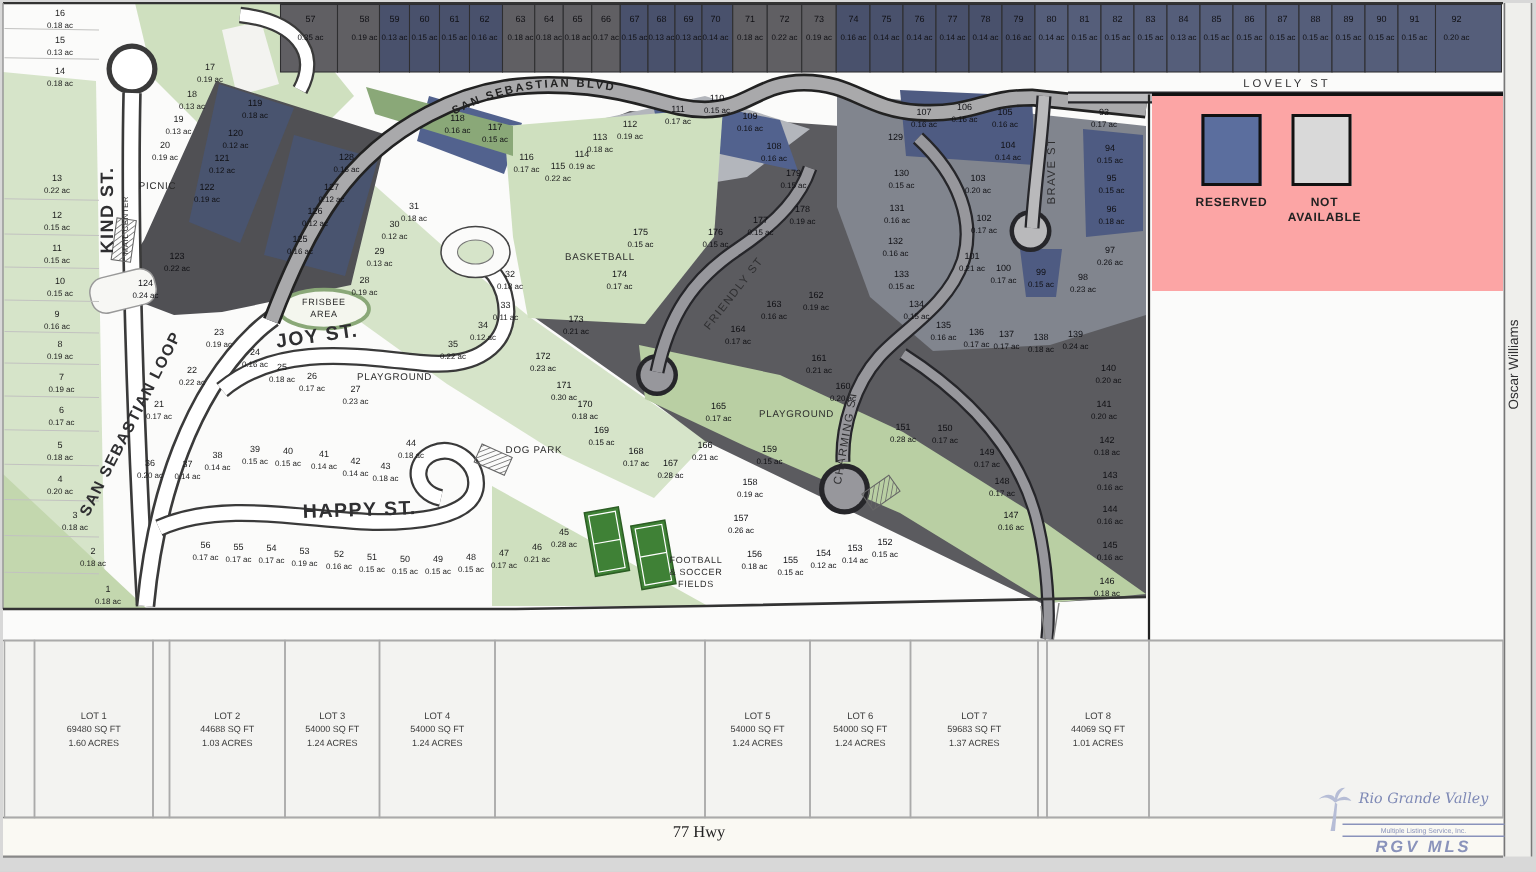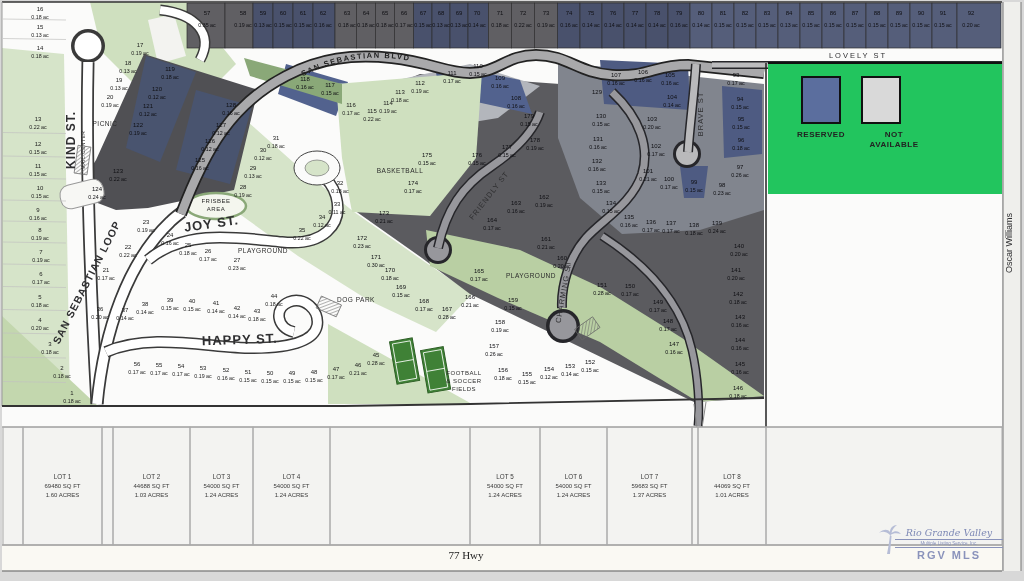--- a/index.html
+++ b/index.html
@@ -1,33 +1,33 @@
 <!DOCTYPE html>
 <html><head>
 <meta charset="utf-8">
 <style>
   html,body{margin:0;padding:0;background:#c9c9c9;}
   .stage{position:relative;width:1024px;height:581px;background:#d8d8d8;overflow:hidden;
          font-family:"Liberation Sans",sans-serif;}
   .stage svg{position:absolute;left:0;top:0;}
   .overlay{position:absolute;}
-  .legend{left:768px;top:64px;width:234px;height:130px;background:#22c55e;}
+  .legend{left:768px;top:64px;width:234px;height:130px;background:#fca5a5;}
   .legend-item{position:absolute;top:12px;text-align:center;}
   .legend-item.i0{left:22px;width:62px;}
   .legend-item.i1{left:82px;width:62px;}
   .swatch{display:block;margin:0 auto;width:36px;height:44px;border:2px solid #111;}
   .legend-label{margin-top:6px;font-size:8px;font-weight:bold;letter-spacing:.5px;color:#222;
                 line-height:10px;white-space:normal;}
   .hwy-band{left:2px;top:549px;width:928px;text-align:center;font-size:11px;color:#222;font-family:Liberation Serif, serif;}
   .logo{left:895px;top:527px;width:108px;color:#7d88b5;}
   .logo .l1{font-family:"DejaVu Serif",serif;font-style:italic;font-size:9.5px;
-            border-bottom:1px solid #8a93bb;padding-bottom:1px;text-align:center;}
+            border-bottom:1px solid #8a93bb;padding-bottom:11px;text-align:center;}
   .logo .l2{font-size:4.6px;color:#8a93bb;text-align:center;border-bottom:1px solid #8a93bb;
             padding:1px 0;}
-  .logo .l3{font-size:11px;font-weight:bold;letter-spacing:2px;color:#8a93bb;text-align:center;margin-top:1px;}
+  .logo .l3{font-size:11px;font-weight:bold;letter-spacing:2px;color:#8a93bb;text-align:center;margin-top:1px;font-style:italic;}
   .palm{position:absolute;left:-16px;top:-2px;}
 </style>
 </head>
 <body>
 
 <div class="stage">
 
 <svg viewBox="0 0 1024 581" width="1024" height="581">
   <defs>
     <pattern id="hatch" patternUnits="userSpaceOnUse" width="3" height="3" patternTransform="rotate(45)">
@@ -408,21 +408,21 @@
       </g>
 </svg>
 
 <div class="overlay legend">
   <div class="legend-item i0">
     <span class="swatch" style="background-color: rgb(91, 110, 158);"></span>
     <div class="legend-label">RESERVED</div>
   </div>
   <div class="legend-item i1">
     <span class="swatch" style="background-color: rgb(217, 217, 217);"></span>
-    <div class="legend-label" style="width:58px;margin-left:15px;">NOT AVAILABLE</div>
+    <div class="legend-label" style="width:58px;margin-left:4px;">NOT AVAILABLE</div>
   </div>
 </div>
 
 <div class="overlay hwy-band">77 Hwy</div>
 
 <div class="overlay logo">
   <span class="palm">
     <svg width="22" height="30" viewBox="0 0 22 30">
       <path d="M11,10 C10,18 9,24 8,29 L11,29 C11.5,23 12,17 12.5,11 Z" fill="#b6bdd6"></path>
       <path d="M11,10 C7,6 3,6 0,8 C4,4 9,4 11,7 C11,3 14,0 18,0 C15,2 13,5 12.5,8 C16,5 20,6 22,9 C18,8 14,8 11.5,10 Z" fill="#b6bdd6"></path>

